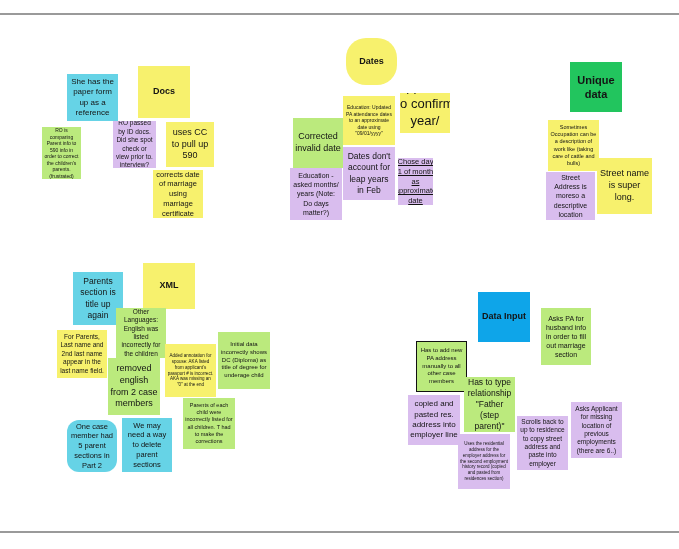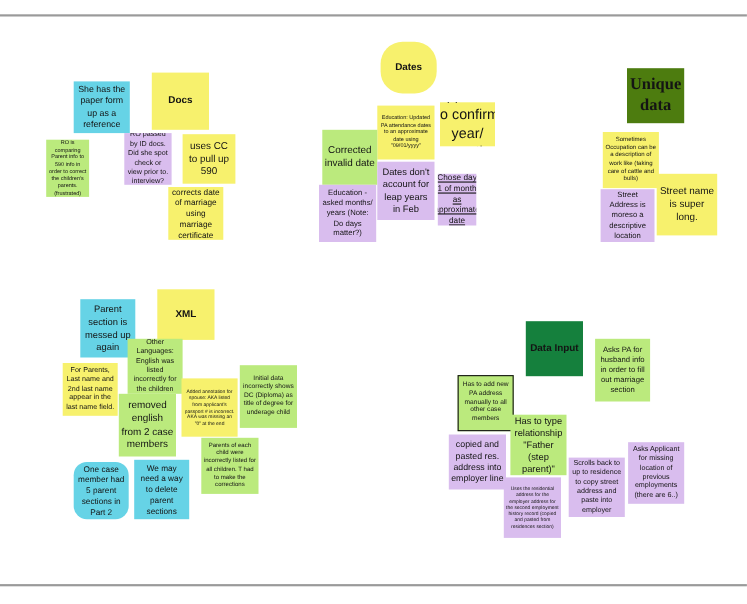--- a/index.html
+++ b/index.html
@@ -56,37 +56,37 @@
       </div>
       <div class="note" style="left: 290px; top: 168px; width: 52px; height: 52px; font-size: 7px; background: rgb(217, 189, 238);">
         <span>Education - asked months/ years (Note: Do days matter?)</span>
       </div>
       <div class="note" style="left: 343px; top: 147px; width: 52px; height: 53px; font-size: 8.5px; background: rgb(217, 189, 238);">
         <span>Dates don't account for leap years in Feb</span>
       </div>
       <div class="note" style="left: 398px; top: 158px; width: 35px; height: 47px; font-size: 7.5px; background: rgb(217, 189, 238); text-decoration: underline;">
         <span>Chose day 1 of month as approximate date</span>
       </div>
-      <div class="note bold" style="left: 570px; top: 62px; width: 52px; height: 50px; font-size: 15px; background: #4d7c0f; font-family: Liberation Serif, serif;">
+      <div class="note bold" style="left: 570px; top: 62px; width: 52px; height: 50px; font-size: 11px; background: #22c55e;">
         <span>Unique data</span>
       </div>
       <div class="note" style="left: 548px; top: 120px; width: 51px; height: 51px; font-size: 5.5px; background: rgb(247, 241, 109);">
         <span>Sometimes Occupation can be a description of work like (taking care of cattle and bulls)</span>
       </div>
       <div class="note" style="left: 546px; top: 172px; width: 49px; height: 48px; font-size: 7px; background: rgb(217, 189, 238);">
         <span>Street Address is moreso a descriptive location</span>
       </div>
       <div class="note" style="left: 597px; top: 158px; width: 55px; height: 56px; font-size: 9px; background: rgb(247, 241, 109);">
         <span>Street name is super long.</span>
       </div>
       <div class="note bold" style="left: 143px; top: 263px; width: 52px; height: 46px; font-size: 9px; background: rgb(247, 241, 109);">
         <span>XML</span>
       </div>
       <div class="note" style="left: 73px; top: 272px; width: 50px; height: 53px; font-size: 8.5px; background: rgb(102, 211, 230);">
-        <span>Parent section is messed up again</span>
+        <span>Parents section is title up again</span>
       </div>
       <div class="note" style="left: 116px; top: 308px; width: 50px; height: 50px; font-size: 6.5px; background: rgb(187, 234, 125);">
         <span>Other Languages: English was listed incorrectly for the children</span>
       </div>
       <div class="note" style="left: 57px; top: 330px; width: 50px; height: 48px; font-size: 6.5px; background: rgb(247, 241, 109);">
         <span>For Parents, Last name and 2nd last name appear in the last name field.</span>
       </div>
       <div class="note" style="left: 108px; top: 358px; width: 52px; height: 57px; font-size: 9px; background: rgb(187, 234, 125);">
         <span>removed english from 2 case members</span>
       </div>
@@ -98,21 +98,21 @@
       </div>
       <div class="note" style="left: 67px; top: 420px; width: 50px; height: 52px; font-size: 7.5px; background: rgb(102, 211, 230); border-radius: 12px;">
         <span>One case member had 5 parent sections in Part 2</span>
       </div>
       <div class="note" style="left: 122px; top: 418px; width: 50px; height: 54px; font-size: 7.5px; background: rgb(102, 211, 230);">
         <span>We may need a way to delete parent sections</span>
       </div>
       <div class="note" style="left: 183px; top: 398px; width: 52px; height: 51px; font-size: 5.5px; background: rgb(187, 234, 125);">
         <span>Parents of each child were incorrectly listed for all children. T had to make the corrections</span>
       </div>
-      <div class="note bold" style="left: 478px; top: 292px; width: 52px; height: 50px; font-size: 9px; background: #15803d;">
+      <div class="note bold" style="left: 478px; top: 292px; width: 52px; height: 50px; font-size: 9px; background: #0ea5e9;">
         <span>Data Input</span>
       </div>
       <div class="note selected" style="left: 416px; top: 341px; width: 51px; height: 51px; font-size: 6px; background: rgb(187, 234, 125);">
         <span>Has to add new PA address manually to all other case members</span>
       </div>
       <div class="note" style="left: 541px; top: 308px; width: 50px; height: 57px; font-size: 7px; background: rgb(187, 234, 125);">
         <span>Asks PA for husband info in order to fill out marriage section</span>
       </div>
       <div class="note" style="left: 408px; top: 395px; width: 52px; height: 50px; font-size: 8px; background: rgb(217, 189, 238);">
         <span>copied and pasted res. address into employer line</span>

